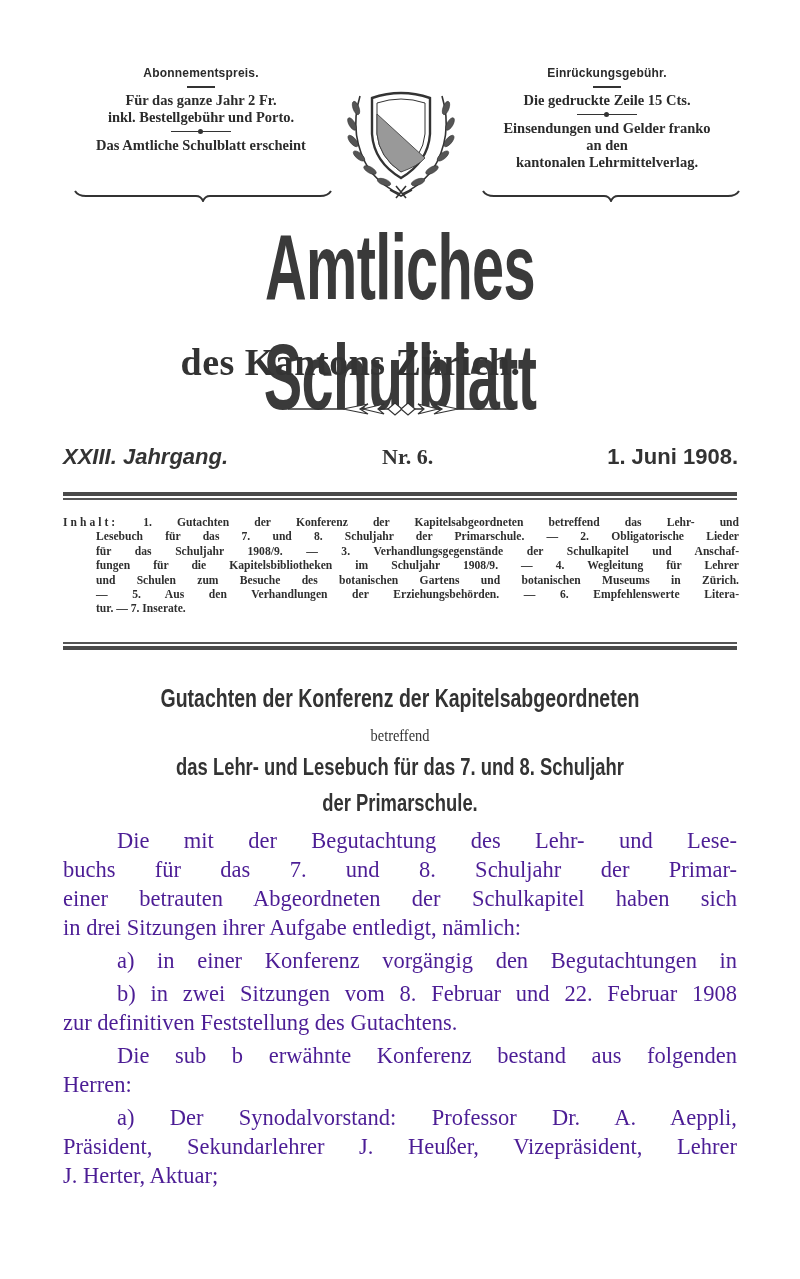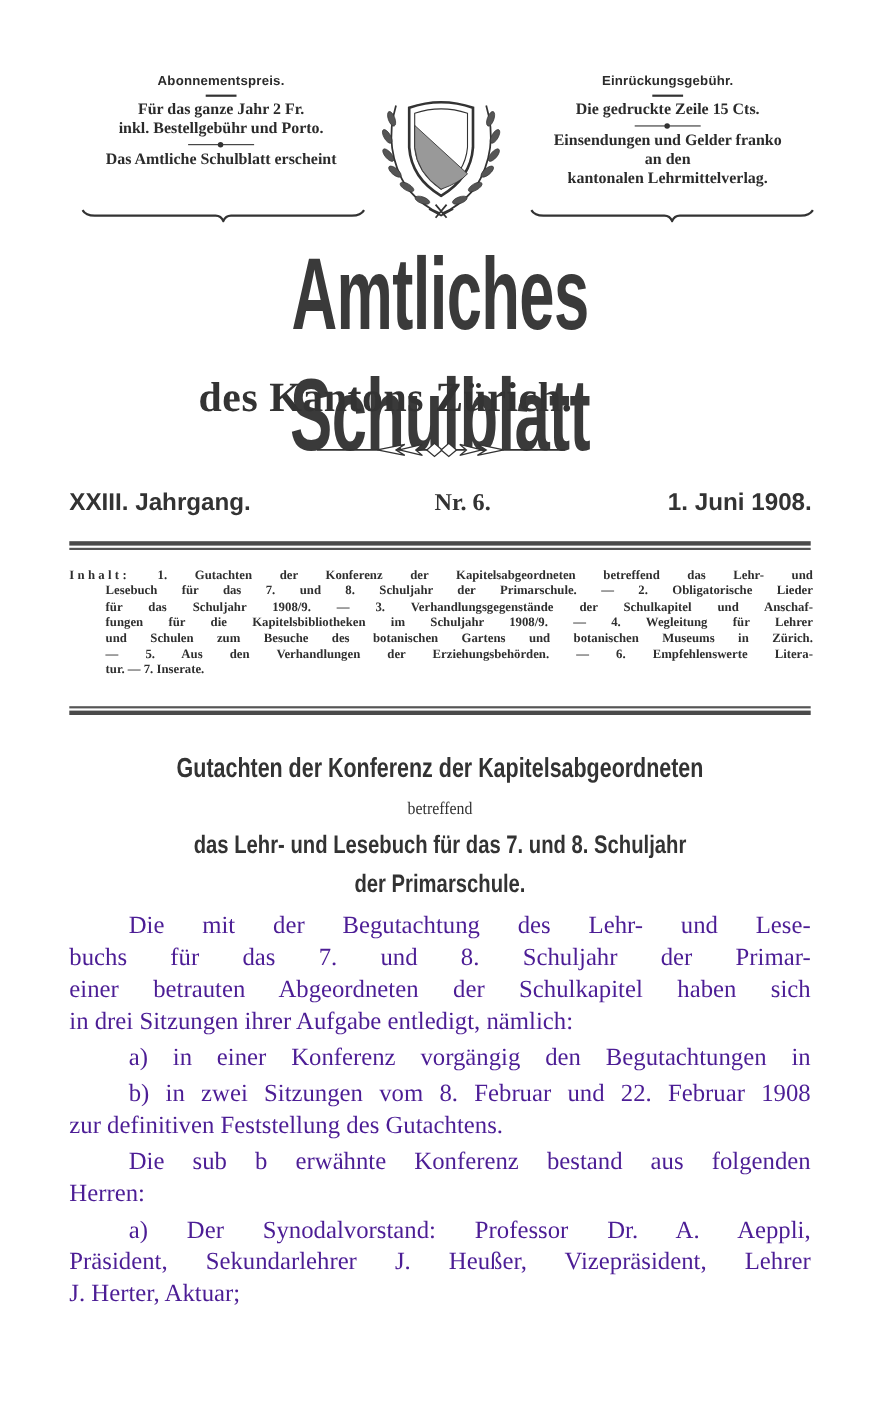--- a/index.html
+++ b/index.html
@@ -106,22 +106,22 @@
   <g fill="#fff" stroke="#333" stroke-width="1.2">
     <path d="M55 8 L80 3 L72 8 L80 13 Z"></path>
     <path d="M75 8 L96 3 L90 8 L96 13 Z"></path>
     <path d="M100 8 L107 2 L114 8 L107 14 Z"></path>
     <path d="M113 8 L120 2 L127 8 L120 14 Z"></path>
     <path d="M130 3 L150 8 L130 13 L136 8 Z"></path>
     <path d="M146 3 L170 8 L146 13 L154 8 Z"></path>
   </g>
 </svg>
 
-<div class="meta" style="left:63px;">XXIII. Jahrgang.</div>
-<div class="meta meta-mid" style="left:382px;margin-left:13px;">Nr. 6.</div>
+<div class="meta" style="left:63px;font-style:italic;">XXIII. Jahrgang.</div>
+<div class="meta meta-mid" style="left:382px;">Nr. 6.</div>
 <div class="meta" style="right:62px;">1. Juni 1908.</div>
 
 <div class="double-rule" style="top:492px;">
   <div class="thick"></div>
   <div class="thin"></div>
 </div>
 
 <div class="toc">
   <span class="tl first"><span class="inh">Inhalt:</span> <span>1. Gutachten der Konferenz der Kapitelsabgeordneten betreffend das Lehr- und</span></span>
   <span class="tl">Lesebuch für das 7. und 8. Schuljahr der Primarschule. — 2. Obligatorische Lieder</span>

